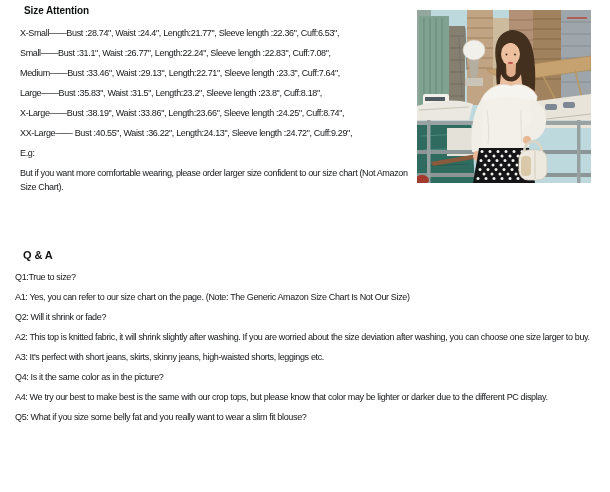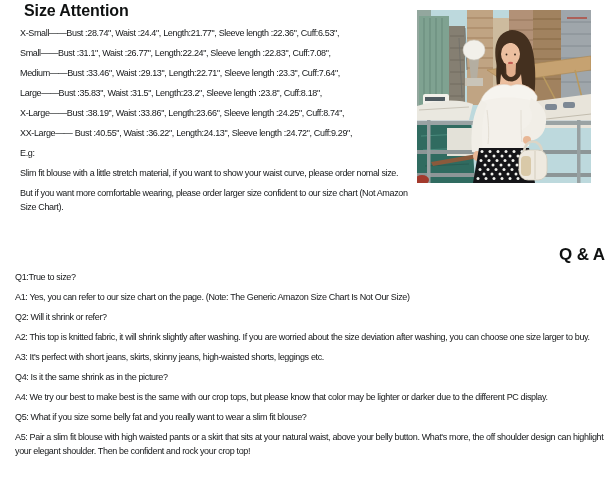--- a/index.html
+++ b/index.html
@@ -9,58 +9,57 @@
     font-family: "Liberation Sans", "DejaVu Sans", sans-serif;
     color: #101214;
     overflow: hidden;
     position: relative;
   }
   .page { position: relative; width: 610px; height: 492px; background: #fff; }
 
   
   .size-section { position: absolute; left: 20px; top: 4px; width: 392px; }
   .size-section h3 {
-    font-size: 16px; line-height: 14px; font-weight: bold;
+    font-size: 10px; line-height: 14px; font-weight: bold;
     margin: 0 0 8px 4px; color: #0f1111; letter-spacing: -0.1px;
   }
   p.body-line {
     font-size: 9px; line-height: 14px; letter-spacing: -0.35px;
     margin: 0 0 6px 0; color: #151719;
   }
 
   
   .product-photo {
     position: absolute; left: 417px; top: 10px;
     width: 174px; height: 173px; margin: 0; padding: 0;
     overflow: hidden; background: #bdd9dd;
   }
   .product-photo svg { display: block; }
 
   
   .qa-section { position: absolute; left: 15px; top: 248px; width: 590px; }
   .qa-section h3 {
-    font-size: 17px; line-height: 14px; font-weight: bold;
-    margin: 0 0 8px 0; color: #0f1111; letter-spacing: -0.1px; text-align: right;
+    font-size: 11px; line-height: 14px; font-weight: bold;
+    margin: 0 0 8px 8px; color: #0f1111; letter-spacing: -0.1px;
   }
 </style>
 </head>
 <body>
 
 <div class="page">
 
   <section class="size-section">
     <h3>Size Attention</h3>
     <p class="body-line">X-Small——Bust :28.74", Waist :24.4", Length:21.77", Sleeve length :22.36", Cuff:6.53",</p>
     <p class="body-line">Small——Bust :31.1", Waist :26.77", Length:22.24", Sleeve length :22.83", Cuff:7.08",</p>
     <p class="body-line">Medium——Bust :33.46", Waist :29.13", Length:22.71", Sleeve length :23.3", Cuff:7.64",</p>
     <p class="body-line">Large——Bust :35.83", Waist :31.5", Length:23.2", Sleeve length :23.8", Cuff:8.18",</p>
     <p class="body-line">X-Large——Bust :38.19", Waist :33.86", Length:23.66", Sleeve length :24.25", Cuff:8.74",</p>
     <p class="body-line">XX-Large—— Bust :40.55", Waist :36.22", Length:24.13", Sleeve length :24.72", Cuff:9.29",</p>
     <p class="body-line">E.g:</p>
-    <p class="body-line">Slim fit blouse with a little stretch material, if you want to show your waist curve, please order nomal size.</p>
     <p class="body-line">But if you want more comfortable wearing, please order larger size confident to our size chart (Not Amazon Size Chart).</p>
   </section>
 
   <figure class="product-photo">
     <svg width="174" height="173" viewBox="0 0 174 173" xmlns="http://www.w3.org/2000/svg">
 
       <rect x="0" y="0" width="174" height="173" fill="#bdd9dd"></rect>
 
       <rect x="0" y="0" width="14" height="126" fill="#93a79e"></rect>
       <rect x="2" y="6" width="30" height="116" fill="#7fa291"></rect>
@@ -248,22 +247,21 @@
           <line x1="118" y1="141" x2="118" y2="169" stroke="#d4cdbd" stroke-width="1"></line>
         </g>
       </g>
     </svg>
   </figure>
 
   <section class="qa-section">
     <h3>Q &amp; A</h3>
     <p class="body-line">Q1:True to size?</p>
     <p class="body-line">A1: Yes, you can refer to our size chart on the page. (Note: The Generic Amazon Size Chart Is Not Our Size)</p>
-    <p class="body-line">Q2: Will it shrink or refer?</p>
+    <p class="body-line">Q2: Will it shrink or fade?</p>
     <p class="body-line">A2: This top is knitted fabric, it will shrink slightly after washing. If you are worried about the size deviation after washing, you can choose one size larger to buy.</p>
     <p class="body-line">A3: It's perfect with short jeans, skirts, skinny jeans, high-waisted shorts, leggings etc.</p>
-    <p class="body-line">Q4: Is it the same shrink as in the picture?</p>
+    <p class="body-line">Q4: Is it the same color as in the picture?</p>
     <p class="body-line">A4: We try our best to make best is the same with our crop tops, but please know that color may be lighter or darker due to the different PC display.</p>
     <p class="body-line">Q5: What if you size some belly fat and you really want to wear a slim fit blouse?</p>
-    <p class="body-line">A5: Pair a slim fit blouse with high waisted pants or a skirt that sits at your natural waist, above your belly button. What's more, the off shoulder design can highlight your elegant shoulder. Then be confident and rock your crop top!</p>
   </section>
 
 </div>
 
 </body></html>

